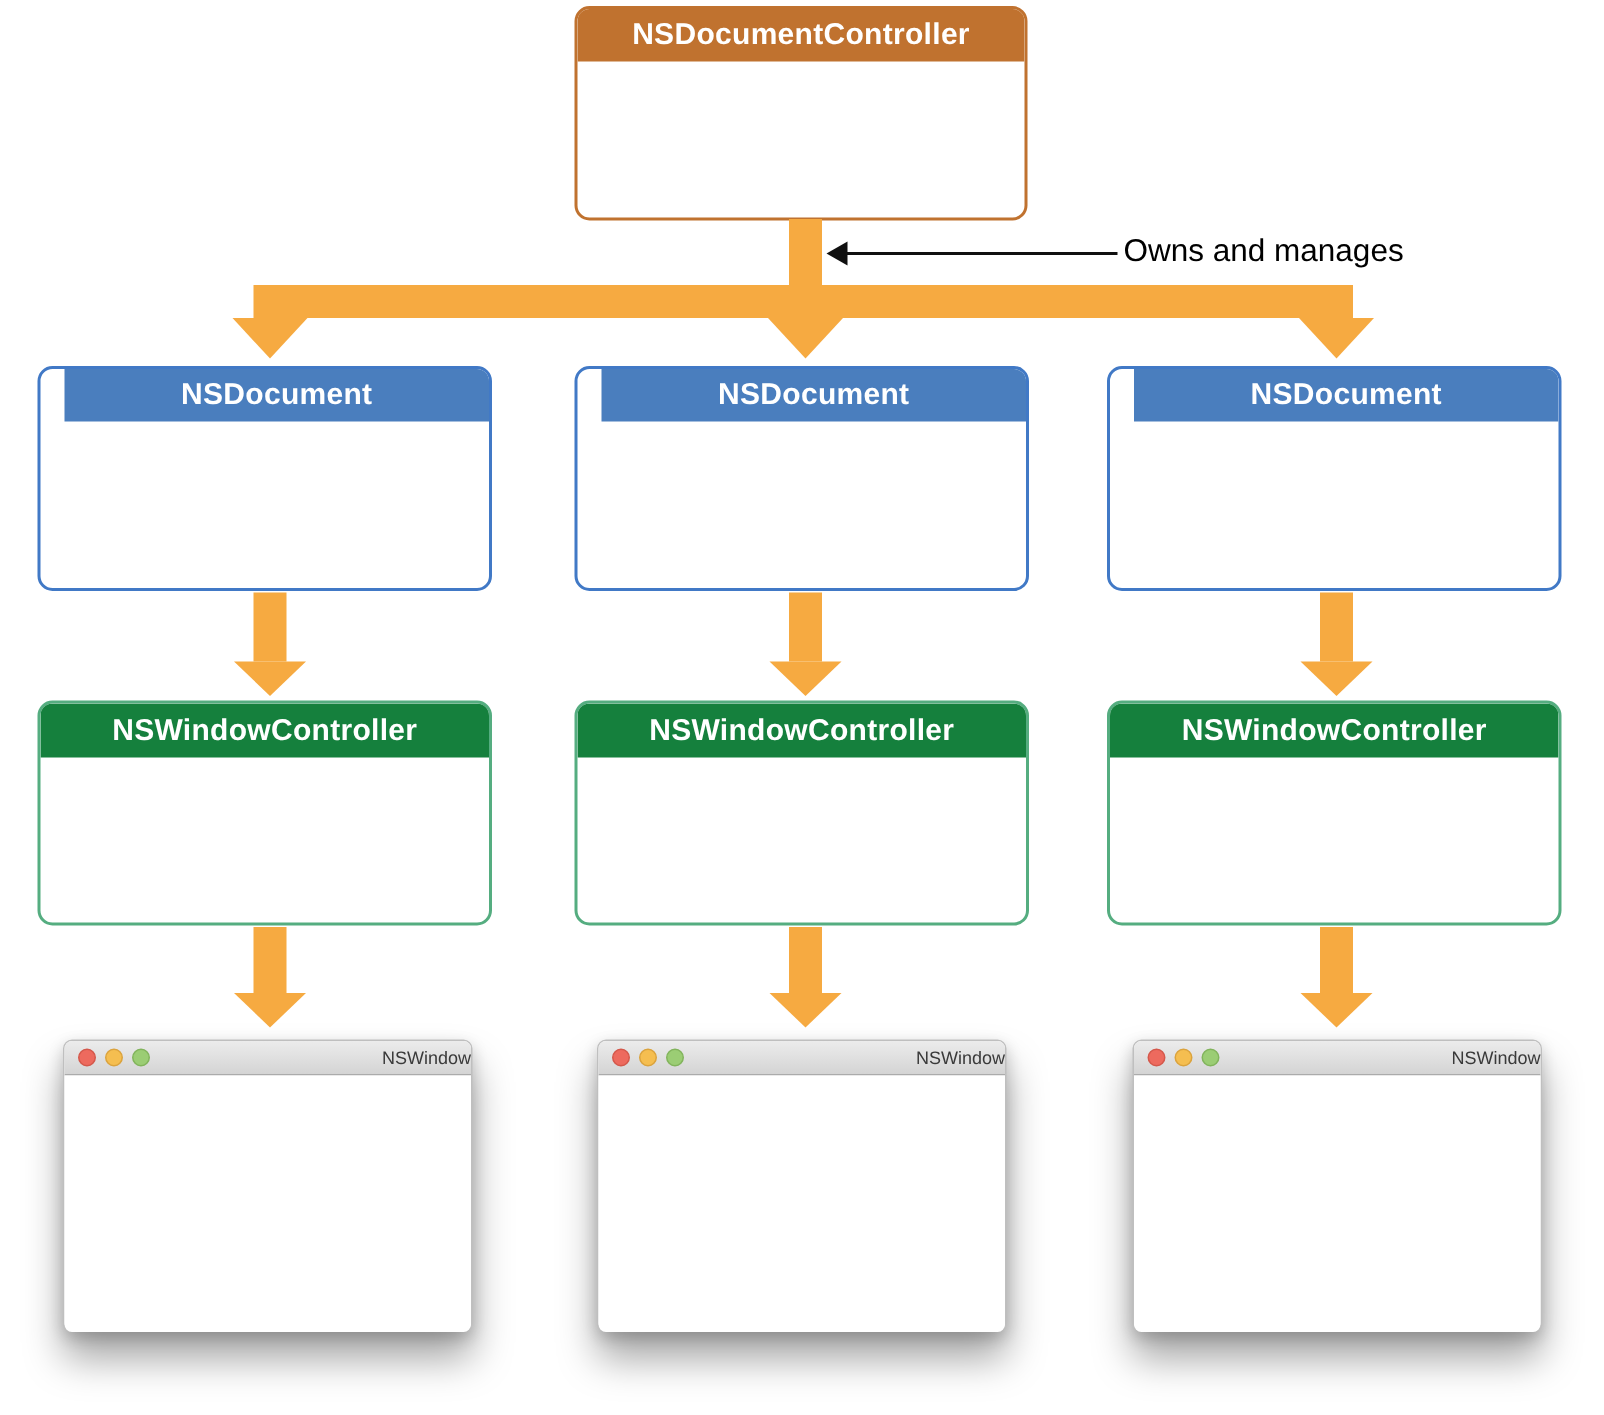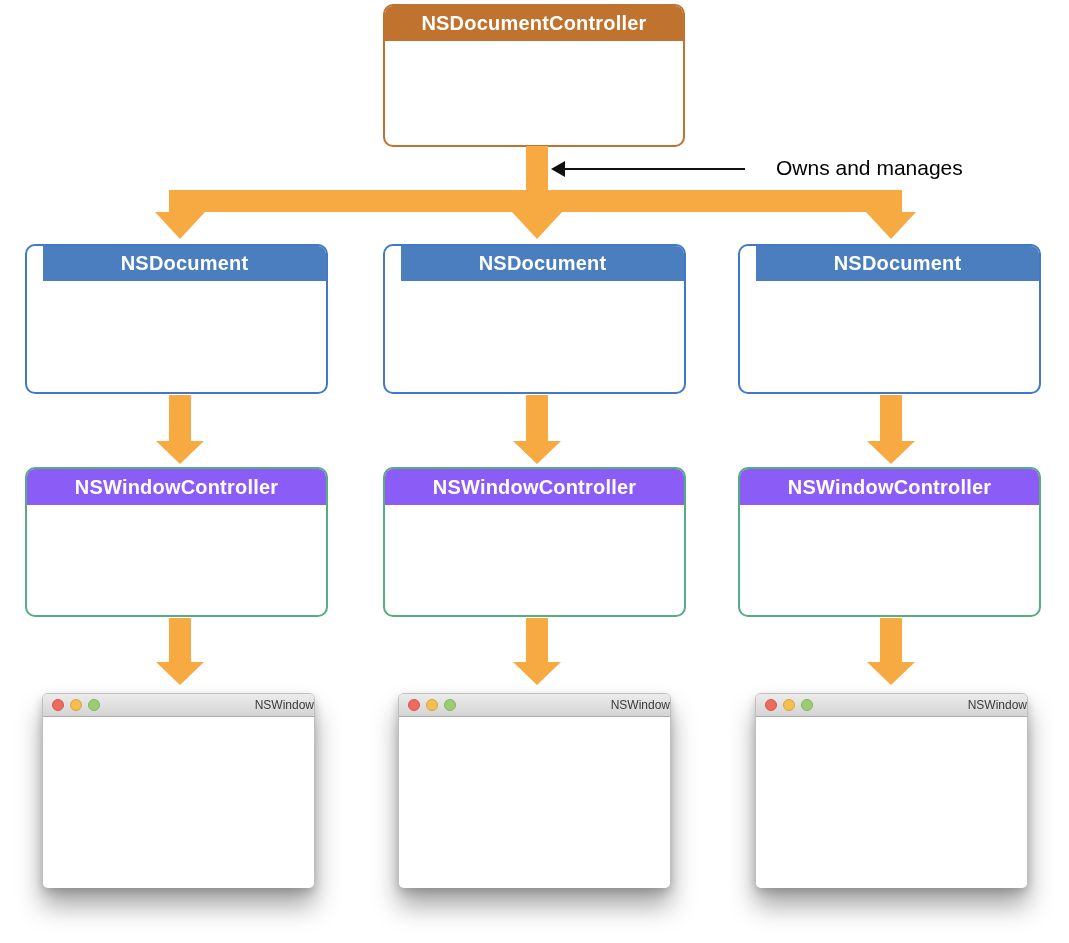--- a/index.html
+++ b/index.html
@@ -28,21 +28,21 @@
     display: flex;
     align-items: center;
     justify-content: center;
     color: #ffffff;
     font-weight: bold;
     font-size: 20px;
     letter-spacing: 0.2px;
   }
   .hdr-orange { height: 35px; background: #C0722F; }
   .hdr-blue   { height: 35px; background: #4A7EBE; }
-  .hdr-green  { height: 36px; background: #8b5cf6; }
+  .hdr-green  { height: 36px; background: #15803d; }
 
   .root-box { left: 383px; top: 4px;   width: 302px; height: 143px; }
   .row-doc  { top: 244px; height: 150px; width: 303px; }
   .row-wc   { top: 467px; height: 150px; width: 303px; }
   .col-1 { left: 25px; }
   .col-2 { left: 383px; }
   .col-3 { left: 738px; }
 
   
   .shaft { position: absolute; width: 22px; background: #F6AA41; }
@@ -62,21 +62,21 @@
 
   
   .ann-line { position: absolute; left: 563px; top: 168px; width: 182px; height: 2px; background: #101010; }
   .ann-head {
     position: absolute; left: 551px; top: 161px; width: 0; height: 0;
     border-top: 8px solid transparent;
     border-bottom: 8px solid transparent;
     border-right: 14px solid #101010;
   }
   .ann-label {
-    position: absolute; left: 776px; top: 155px;
+    position: absolute; left: 749px; top: 155px;
     font-size: 21px; color: #000000; line-height: 26px; white-space: nowrap;
   }
 
   
   .mac-window {
     position: absolute;
     top: 693px;
     width: 273px;
     height: 195px;
     background: #ffffff;

